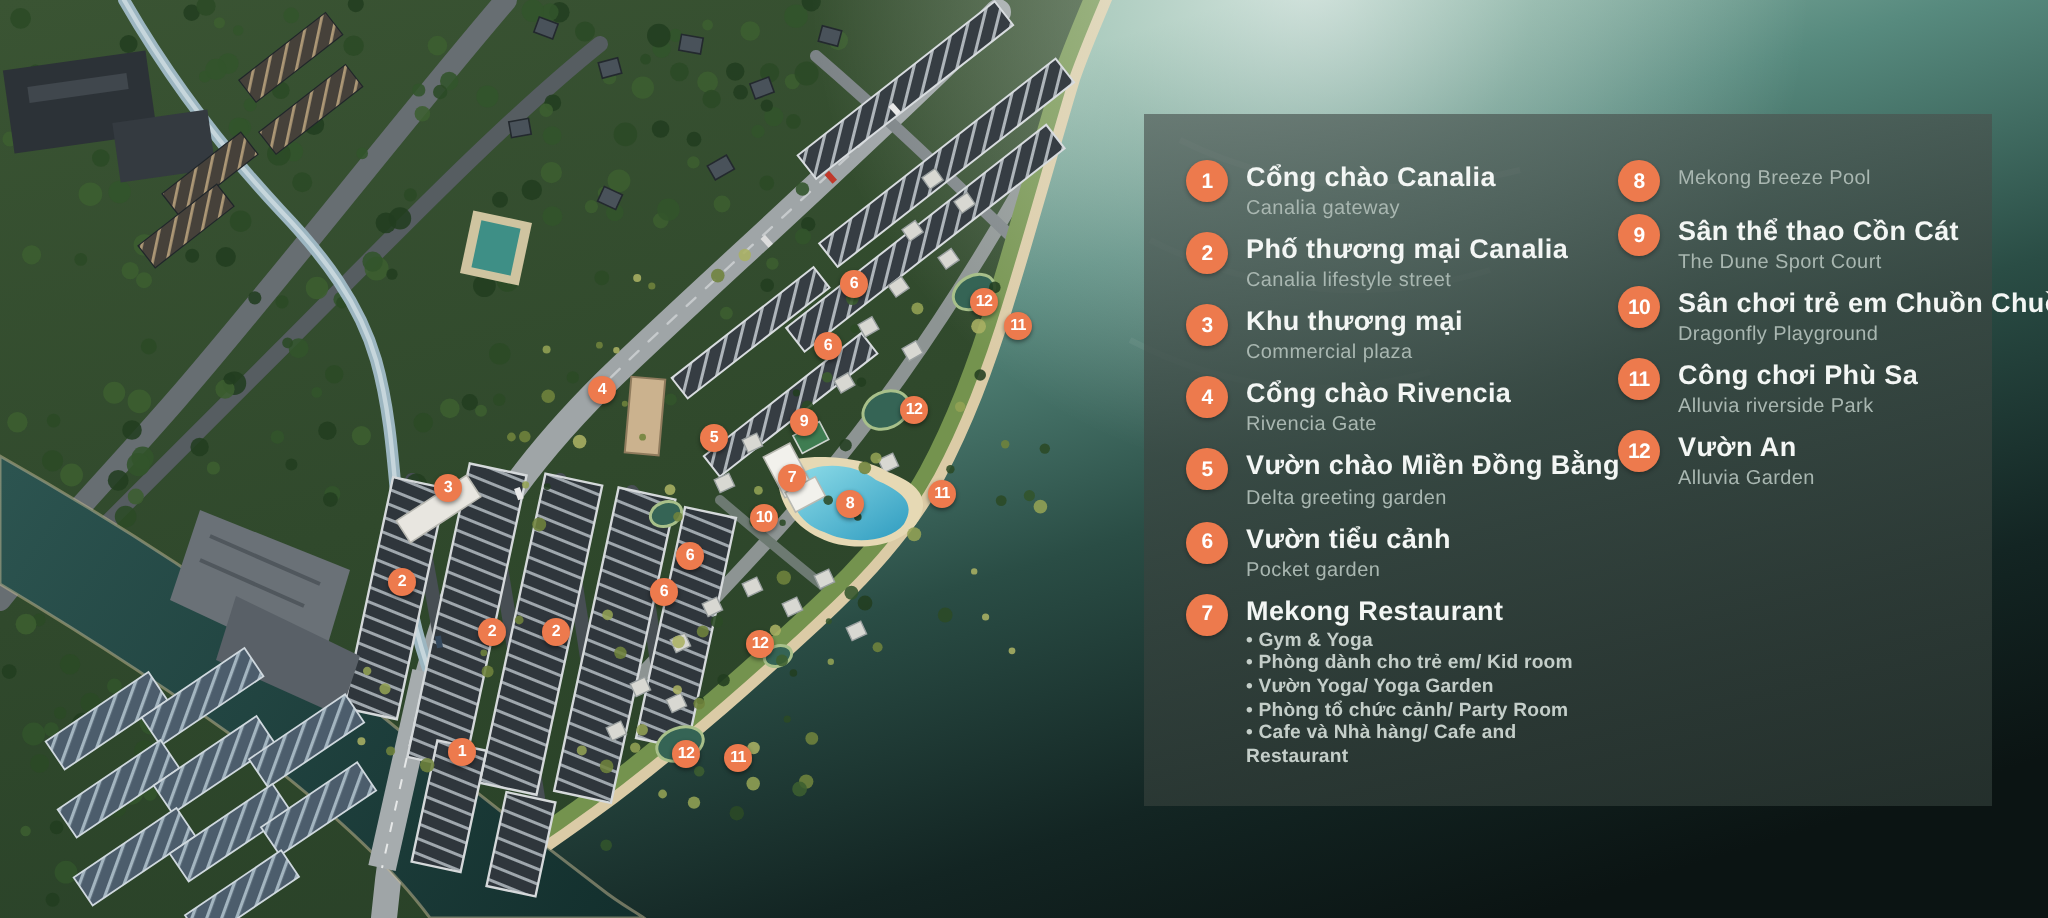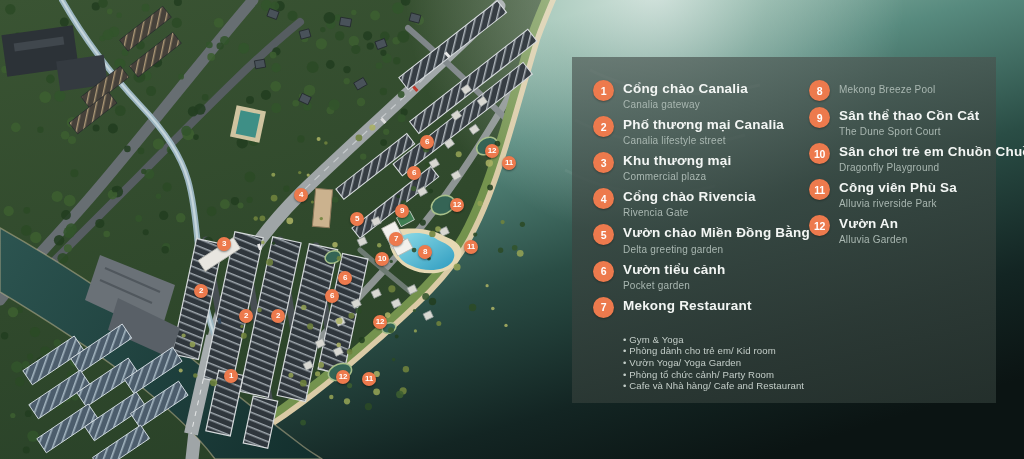--- a/index.html
+++ b/index.html
@@ -17,21 +17,21 @@
           display:flex;padding:23px 0 0 21px;}
   .legend-col1{width:216px;flex:0 0 216px;}
   .legend-col2{width:187px;flex:0 0 187px;}
   .legend-item{display:flex;align-items:flex-start;gap:9px;margin-bottom:6px;}
   .badge{flex:0 0 21px;width:21px;height:21px;border-radius:50%;background:#ED7A4D;
          display:flex;align-items:center;justify-content:center;box-shadow:0 1px 2px rgba(0,0,0,.3);}
   .badge-num{color:#fff;font-size:10.5px;font-weight:700;letter-spacing:-.3px;}
   .legend-text{padding-top:1px;min-width:0;}
   .legend-title{color:#f3f6f4;font-size:13.5px;font-weight:700;line-height:1.12;letter-spacing:.2px;white-space:nowrap;}
   .legend-sub{color:#a9b7b1;font-size:10px;margin-top:3px;letter-spacing:.2px;}
-  .legend-bullets{list-style:none;margin:21px 0 0 0;padding:0;}
+  .legend-bullets{list-style:none;margin:2px 0 0 0;padding:0;font-weight:bold;}
   .legend-bullets li{color:#c4cec9;font-size:9.6px;line-height:11.6px;letter-spacing:.1px;}
   .legend-bullets li::before{content:"•  ";color:#c4cec9;}
 </style>
 </head>
 <body>
 
 <div class="stage">
 
   <svg width="1024" height="459" viewBox="0 0 1024 459">
     <defs>
@@ -663,21 +663,21 @@
         <div class="legend-sub">Dragonfly Playground</div>
 
       </div>
     </div>
 
     <div class="legend-item">
       <span class="badge">
         <span class="badge-num">11</span>
       </span>
       <div class="legend-text">
-        <div class="legend-title">Công viên Phù Sa</div>
+        <div class="legend-title">Công chơi Phù Sa</div>
         <div class="legend-sub">Alluvia riverside Park</div>
 
       </div>
     </div>
 
     <div class="legend-item">
       <span class="badge">
         <span class="badge-num">12</span>
       </span>
       <div class="legend-text">

